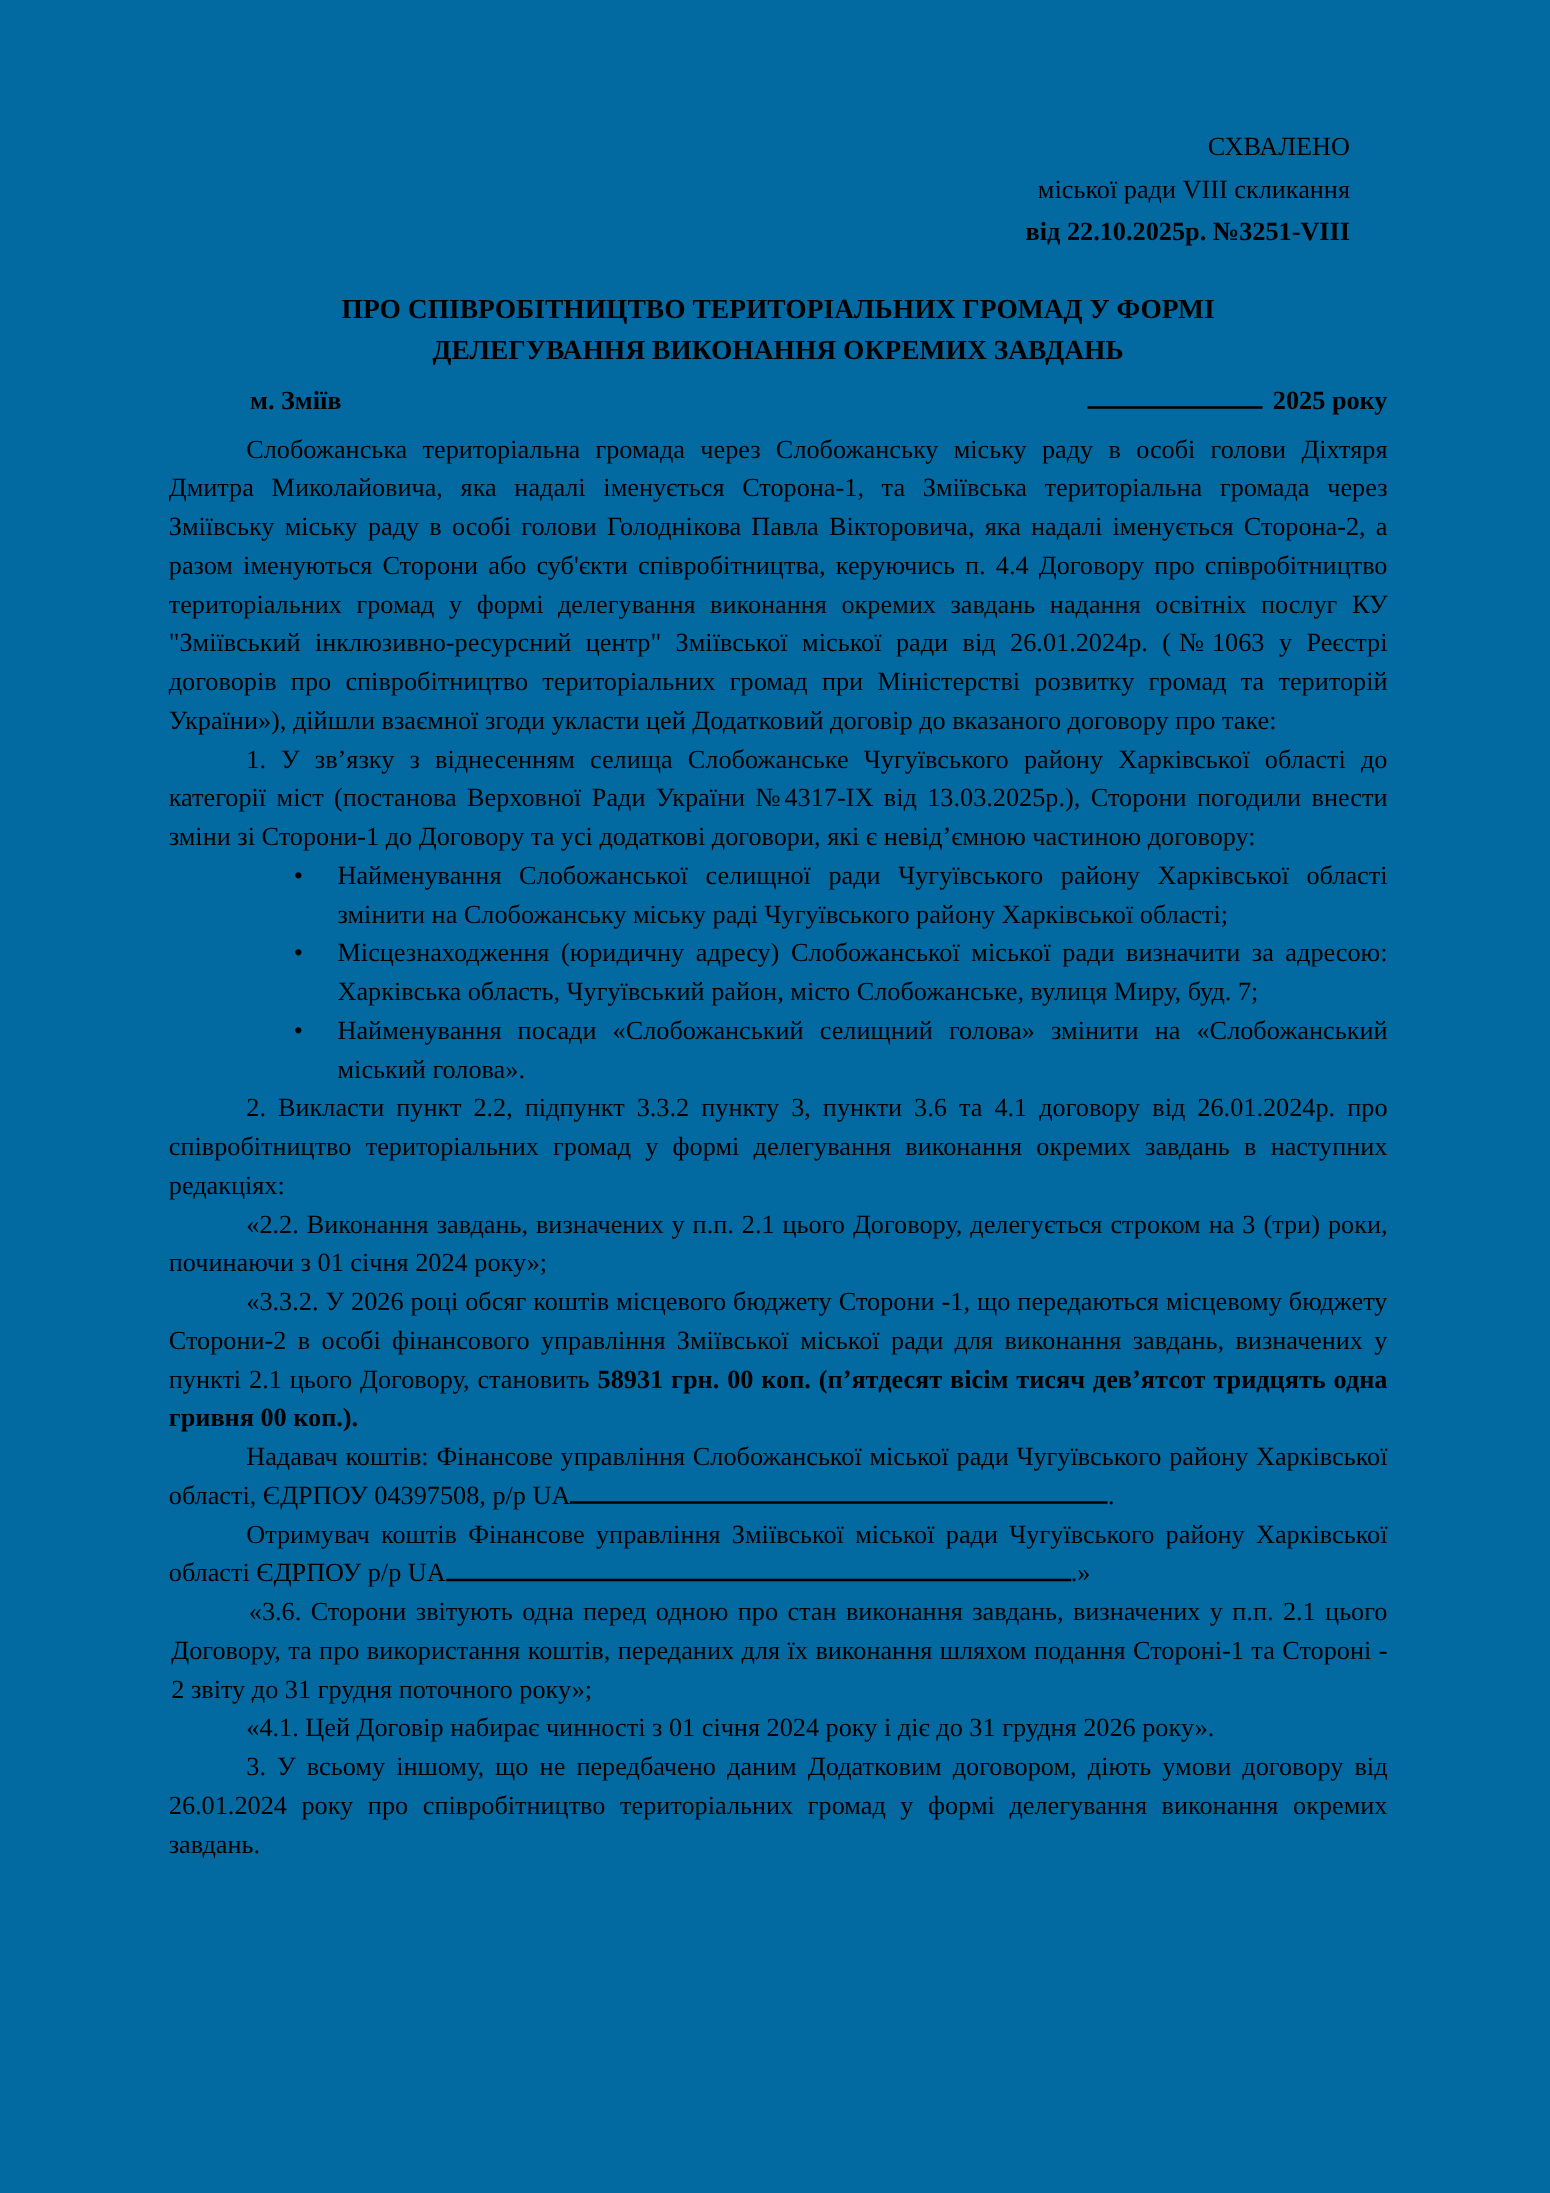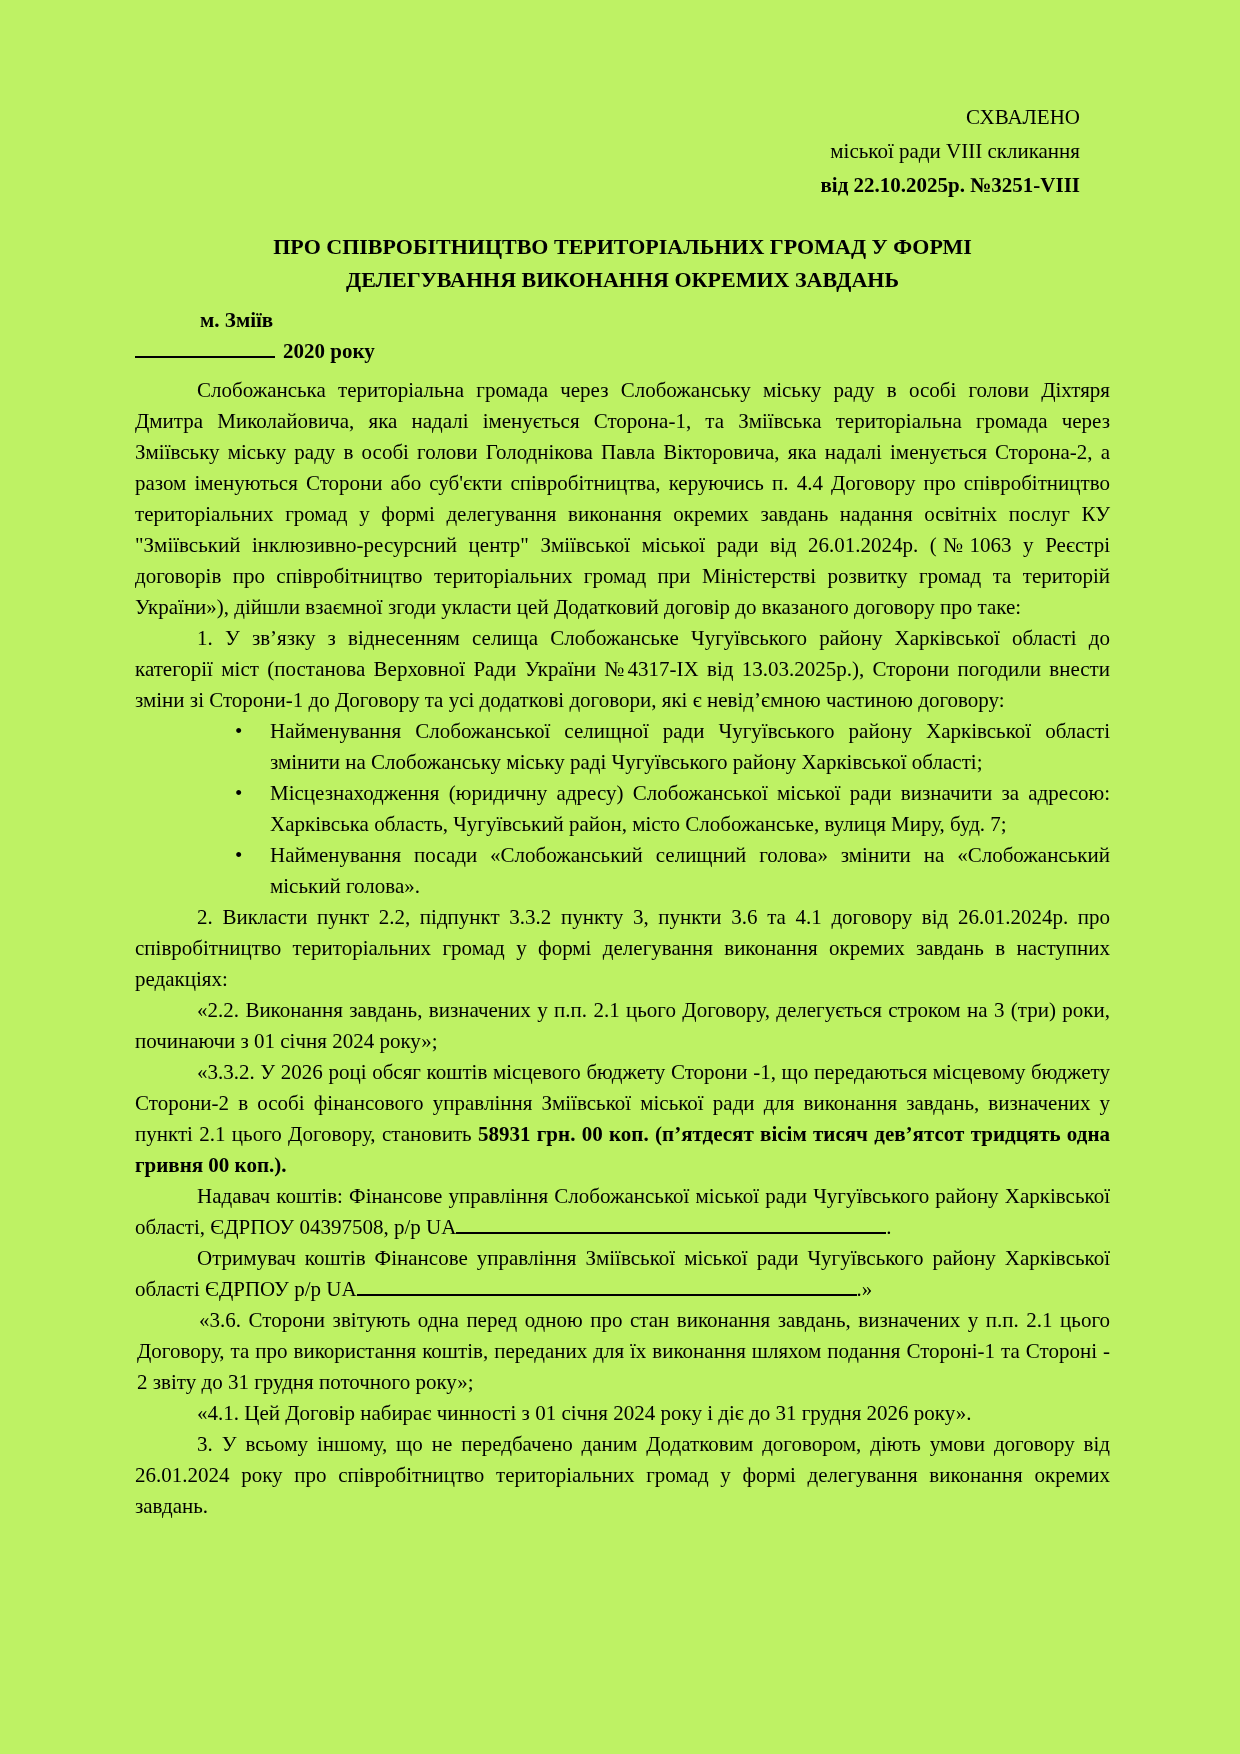--- a/index.html
+++ b/index.html
@@ -1,21 +1,21 @@
 <!DOCTYPE html>
 <html><head>
 <meta charset="utf-8">
 <style>
   html,body { margin:0; padding:0; background:#888; }
   .page {
     position: relative;
     width: 1240px;
     height: 1754px;
     margin: 0 auto;
-    background: #bef264;
+    background: #0369a1;
     box-sizing: border-box;
     padding: 100px 130px 0 135px;
     font-family: "Liberation Serif", "DejaVu Serif", serif;
     font-size: 21px;
     line-height: 31px;
     color: #000000;
   }
   .approval {
     text-align: right;
     padding-right: 30px;
@@ -28,21 +28,20 @@
     font-weight: bold;
     font-size: 22px;
     line-height: 33px;
   }
   .dateline {
     margin-top: 9px;
     margin-bottom: 8px;
     display: flex;
     justify-content: space-between;
     align-items: baseline;
-    flex-direction: column;
   }
   .dateline .place { padding-left: 65px; font-weight: bold; }
   .dateline .date-right { font-weight: bold; white-space: nowrap; }
   .blank {
     display: inline-block;
     border-bottom: 2px solid #000;
     height: 0.85em;
     vertical-align: baseline;
   }
   .blank-date { width: 140px; margin-right: 8px; }
@@ -81,21 +80,21 @@
     <div class="b">від 22.10.2025р. №3251-VIII</div>
   </div>
 
   <div class="doc-title">
     <div>ПРО СПІВРОБІТНИЦТВО ТЕРИТОРІАЛЬНИХ ГРОМАД У ФОРМІ</div>
     <div>ДЕЛЕГУВАННЯ ВИКОНАННЯ ОКРЕМИХ ЗАВДАНЬ</div>
   </div>
 
   <div class="dateline">
     <span class="place">м. Зміїв</span>
-    <span class="date-right"><span class="blank blank-date"></span><span>2020 року</span></span>
+    <span class="date-right"><span class="blank blank-date"></span><span>2025 року</span></span>
   </div>
 
   <p class="para">Слобожанська територіальна громада через Слобожанську міську раду в особі голови Діхтяря Дмитра Миколайовича, яка надалі іменується Сторона-1, та Зміївська територіальна громада через Зміївську міську раду в особі голови Голоднікова Павла Вікторовича, яка надалі іменується Сторона-2, а разом іменуються Сторони або суб'єкти співробітництва, керуючись п. 4.4 Договору про співробітництво територіальних громад у формі делегування виконання окремих завдань надання освітніх послуг КУ "Зміївський інклюзивно-ресурсний центр" Зміївської міської ради від 26.01.2024р. (№1063 у Реєстрі договорів про співробітництво територіальних громад при Міністерстві розвитку громад та територій України»), дійшли взаємної згоди укласти цей Додатковий договір до вказаного договору про таке:</p>
 
   <p class="para">1. У зв’язку з віднесенням селища Слобожанське Чугуївського району Харківської області до категорії міст (постанова Верховної Ради України №4317-ІХ від 13.03.2025р.), Сторони погодили внести зміни зі Сторони-1 до Договору  та усі додаткові договори, які є невід’ємною частиною договору:</p>
 
   <ul class="bullets">
     <li><span class="bullet-dot">•</span><span>Найменування Слобожанської селищної ради Чугуївського району Харківської області змінити на Слобожанську міську раді Чугуївського району Харківської області;</span></li>
     <li><span class="bullet-dot">•</span><span>Місцезнаходження (юридичну адресу) Слобожанської міської ради визначити за адресою: Харківська область, Чугуївський район, місто Слобожанське, вулиця Миру, буд. 7;</span></li>
     <li><span class="bullet-dot">•</span><span>Найменування посади «Слобожанський селищний голова» змінити на «Слобожанський міський голова».</span></li>

